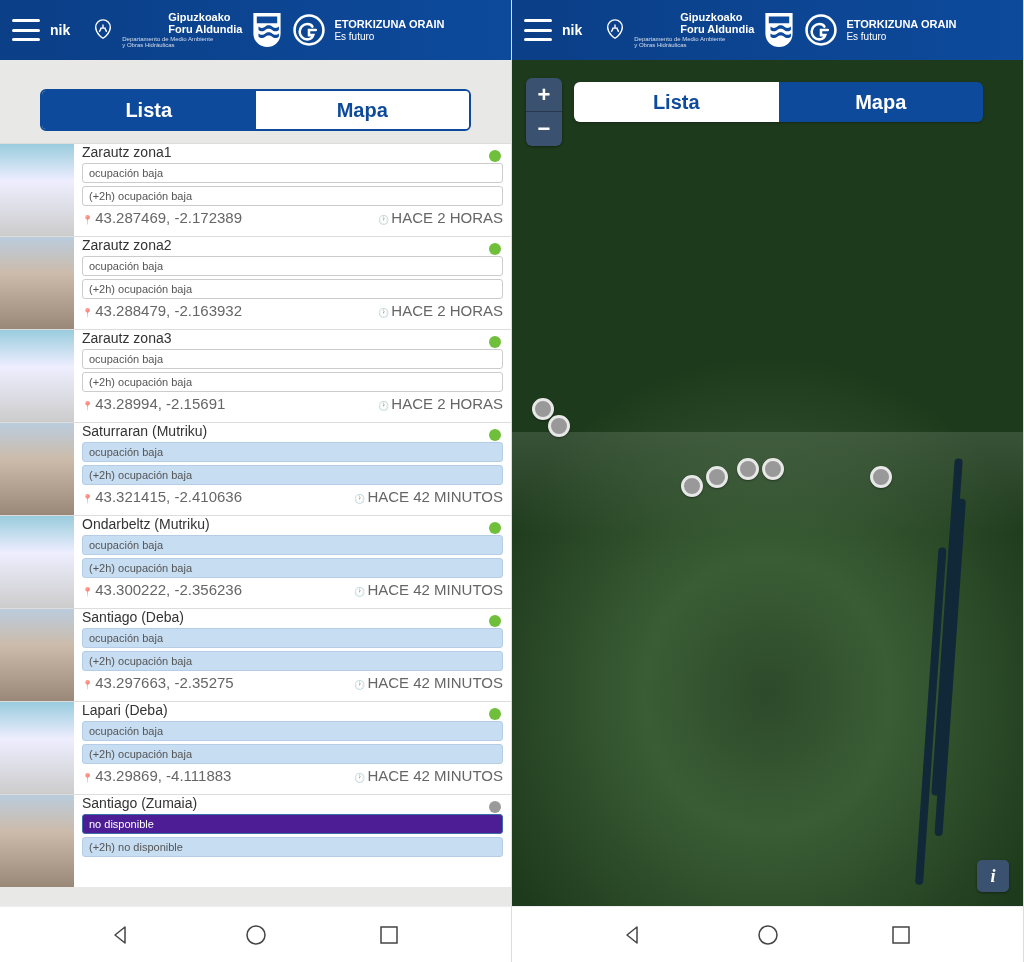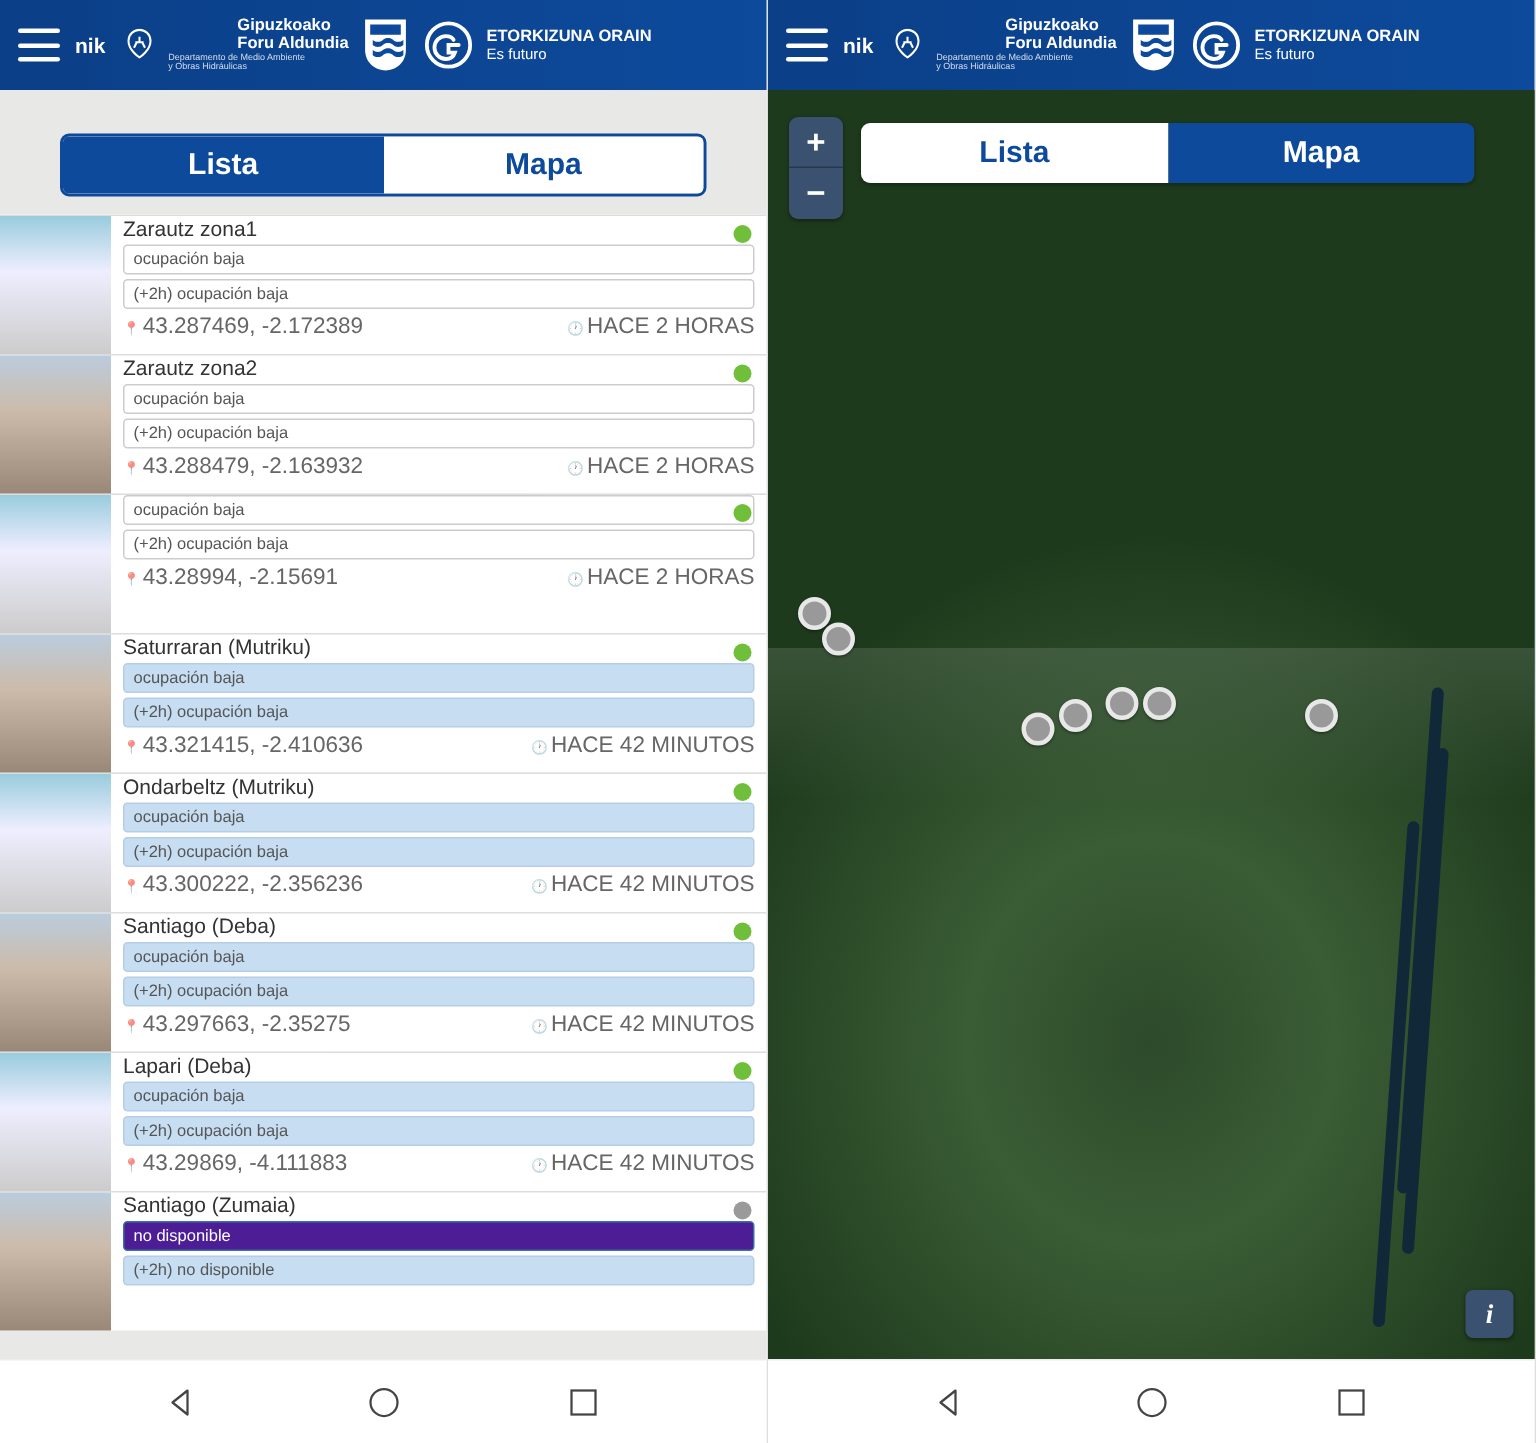--- a/index.html
+++ b/index.html
@@ -35,21 +35,21 @@
   }
   .hamburger {
     width: 28px; height: 22px;
     display: flex; flex-direction: column; justify-content: space-between;
     cursor: pointer;
   }
   .hamburger span {
     display: block; height: 3px; background: #fff; border-radius: 2px;
   }
   .logos { display: flex; align-items: center; gap: 8px; flex: 1; }
-  .logo-nik { display:flex; align-items:center; gap:12px; }
+  .logo-nik { display:flex; align-items:center; gap:22px; }
   .logo-nik svg { flex-shrink:0; }
   .logo-text-small { font-size: 8px; line-height: 1.1; }
   .logo-text-small .bold { font-weight: bold; font-size: 11px; margin-left: 46px; }
   .shield { width: 34px; height: 38px; }
   .gcircle { width: 34px; height: 34px; }
   .etork { font-size: 10px; line-height:1.1; }
   .etork .bold { font-weight:bold; font-size:11px; }
 
   .tabs {
     display: flex;
@@ -237,20 +237,21 @@
             <div class="field">(+2h) ocupación baja</div>
             <div class="card-footer">
               <span class="coords">43.288479, -2.163932</span>
               <span class="time">HACE 2 HORAS</span>
             </div>
           </div>
         </div>
         <div class="card">
           <div class="thumb sea"></div>
           <div class="card-body">
+            <div class="card-title">Zarautz zona3</div>
             <div class="status-dot dot-green"></div>
             <div class="field">ocupación baja</div>
             <div class="field">(+2h) ocupación baja</div>
             <div class="card-footer">
               <span class="coords">43.28994, -2.15691</span>
               <span class="time">HACE 2 HORAS</span>
             </div>
           </div>
         </div>
         <div class="card">

